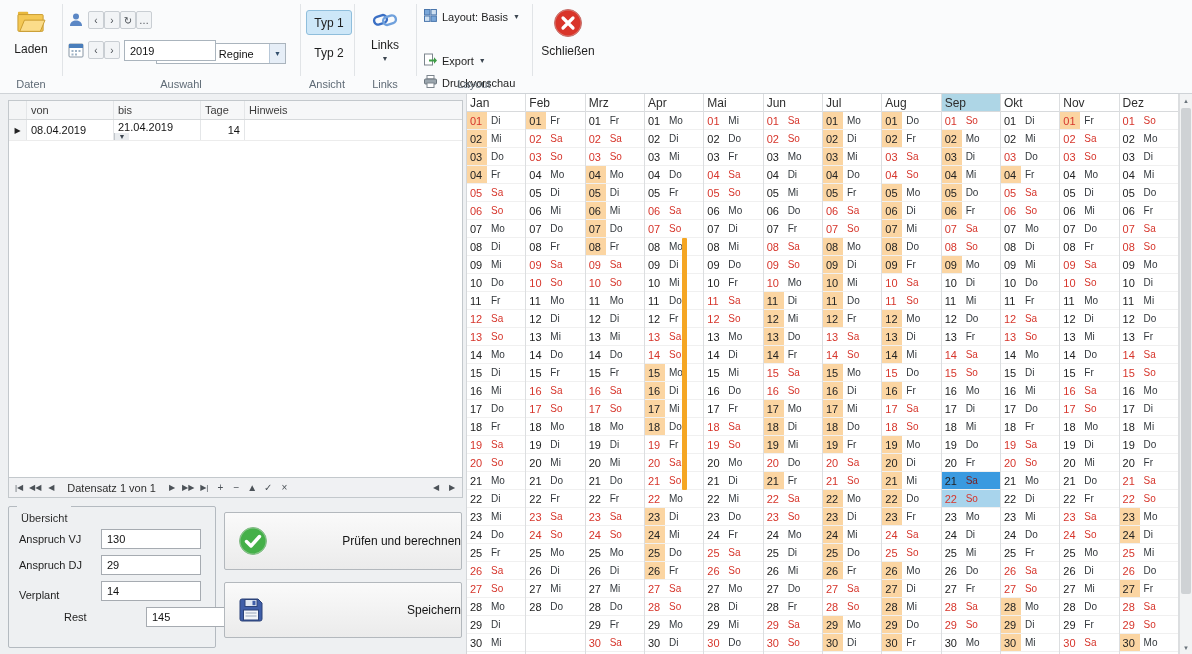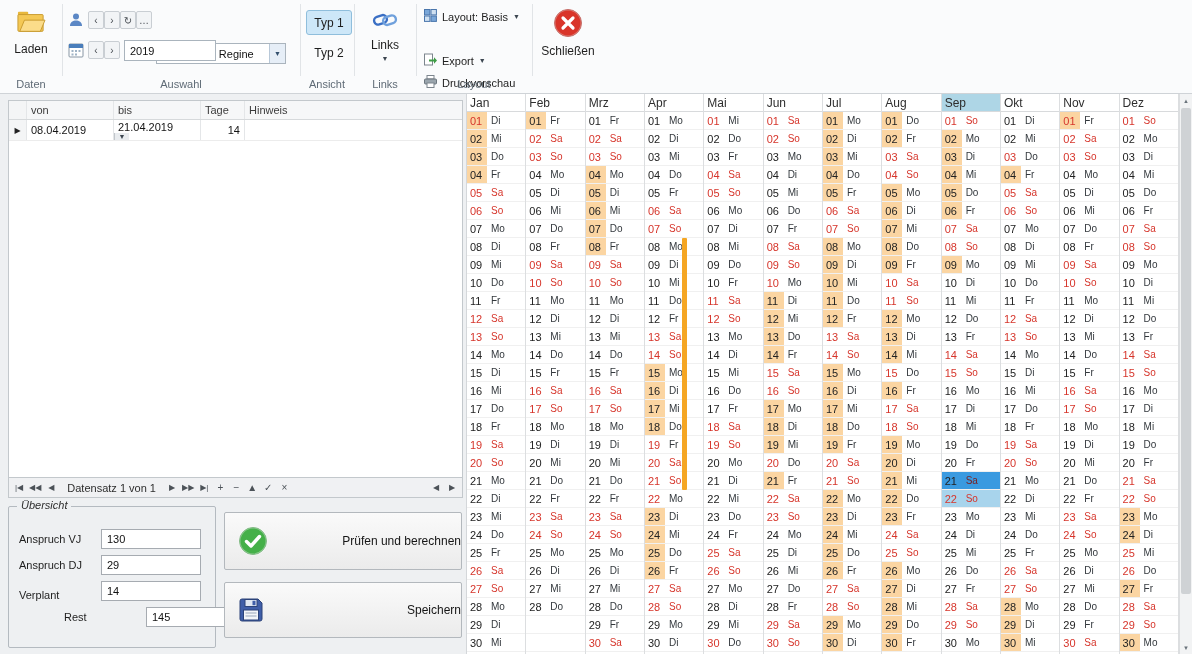--- a/index.html
+++ b/index.html
@@ -36,21 +36,21 @@
 
   
   .navigator { position:absolute; left:8px; top:478px; width:455px; height:20px; background:#f0f1f3; border:1px solid #c3c8cc; border-top:none; display:flex; align-items:center; padding:0 2px; }
   .nav-btn { min-width:16px; height:16px; display:flex; align-items:center; justify-content:center; font-size:8px; color:#4c5258; background:transparent; border:none; cursor:pointer; padding:0 2px; }
   .nav-btn.sym { font-size:10px; }
   .nav-text { font-size:11px; color:#2e2e2e; padding:0 8px; }
   .nav-spacer { flex:1; }
 
   
   .uebersicht { position:absolute; left:8px; top:506px; width:208px; height:142px; border:1px solid #b4bac0; border-radius:2px; }
-  .ueb-title { position:absolute; top:-8px; left:8px; background:#eef0f2; padding:0 4px; font-size:11px; color:#2c2c2c;font-style:italic; }
+  .ueb-title { position:absolute; top:-8px; left:8px; background:#eef0f2; padding:13px 4px; font-size:11px; color:#2c2c2c; }
   .ueb-row { position:absolute; left:10px; display:flex; align-items:center; }
   .ueb-label { width:82px; font-size:11px; color:#1e1e1e; }
   .ueb-input { width:100px; height:20px; border:1px solid #a6abb1; background:#fff; font-size:11px; padding:0 5px; color:#111; display:flex; align-items:center; }
 
   
   .big-btn { position:absolute; left:224px; width:238px; background:linear-gradient(#fafafa,#ebebeb); border:1px solid #b3b8bd; border-radius:2px; display:flex; align-items:center; font-size:12px; color:#161616; cursor:pointer; }
   .big-btn .bicon { position:absolute; left:13px; display:flex; }
   .big-btn .blabel { flex:1; text-align:right; }
   .btn-pruefen { top:512px; height:58px; }
   .btn-speichern { top:582px; height:56px; }

